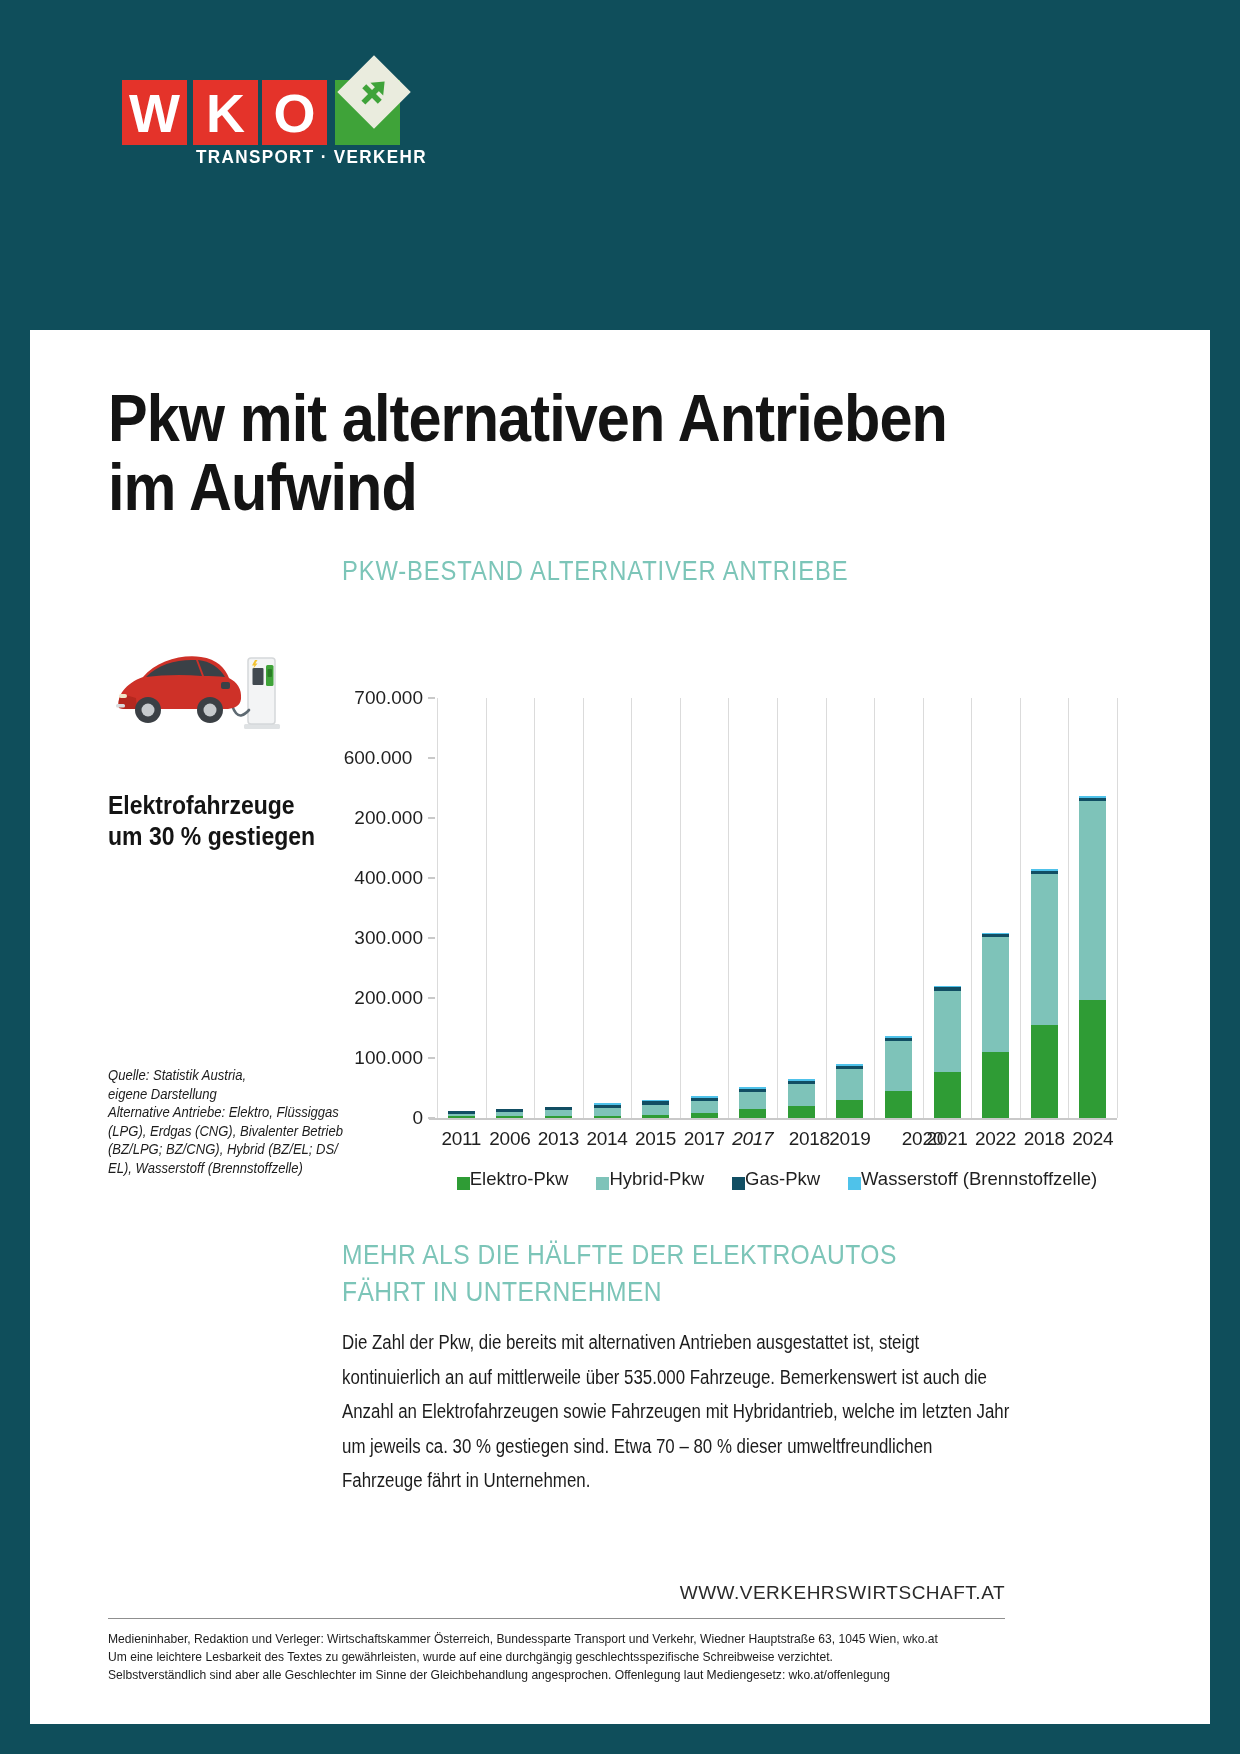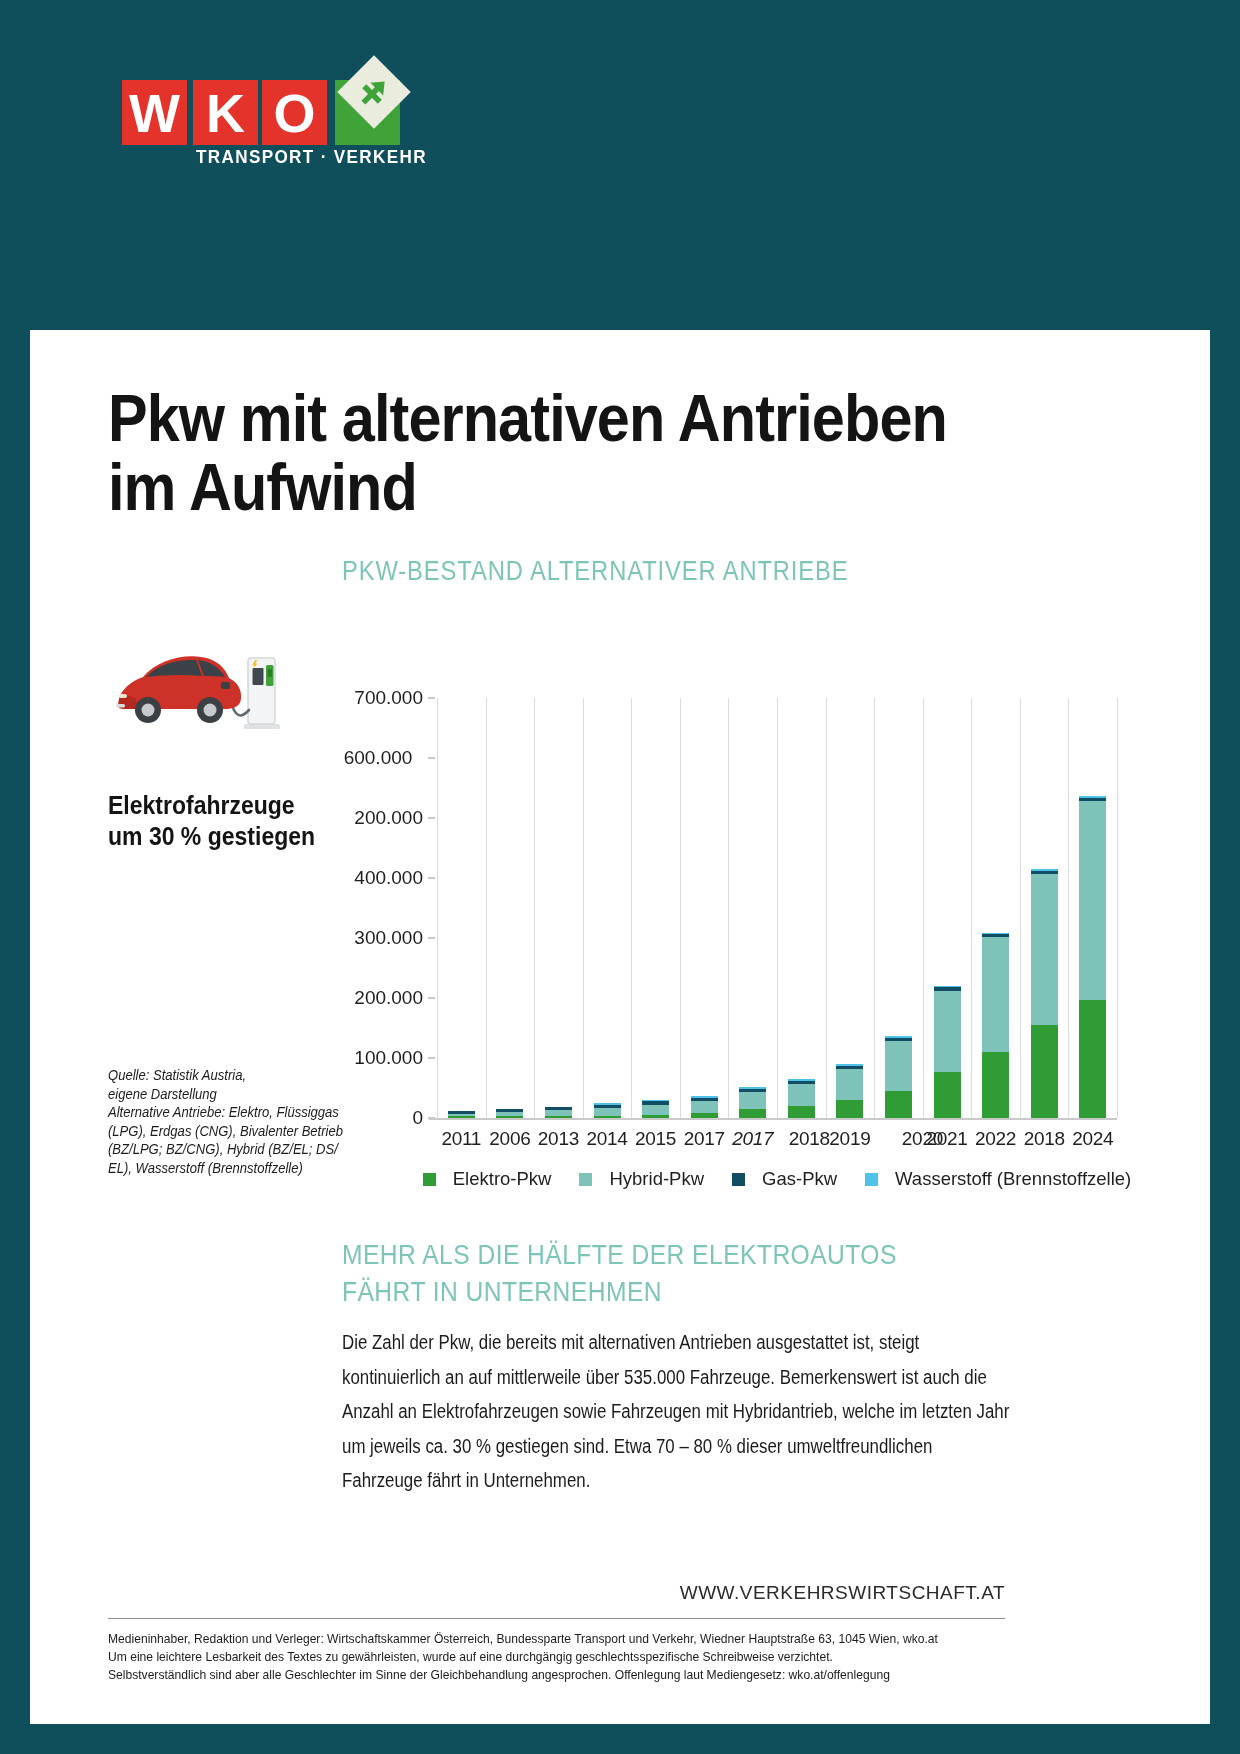--- a/index.html
+++ b/index.html
@@ -31,21 +31,21 @@
   .chart { position:absolute; left:407px; top:368px; width:680px; height:420px; }
   .gridline { position:absolute; top:0; width:1px; height:420px; background:#DBDBDB; }
   .baseline { position:absolute; left:-8px; top:420px; width:688px; height:2px; background:#C9C9C9; }
   .ytick { position:absolute; width:90px; left:-104px; height:22px; line-height:22px; text-align:right;
            font-size:19px; color:#1f1f1f; }
   .ydash { position:absolute; left:-9px; width:7px; height:2px; background:#C9C9C9; }
   .bar { position:absolute; bottom:0; width:27px; display:flex; flex-direction:column-reverse; }
   .xlabel { position:absolute; top:430px; text-align:center; font-size:19px; color:#1f1f1f; letter-spacing:-0.3px; }
   .legend { position:absolute; left:0; top:470px; width:680px; display:flex; justify-content:center;
             gap:28px; align-items:center; }
-  .legend-item { display:flex; align-items:center; gap:17px; font-size:18.5px; color:#1f1f1f; white-space:nowrap; }
+  .legend-item { display:flex; align-items:flex-end; gap:0; font-size:18.5px; color:#1f1f1f; white-space:nowrap; }
   .legend-swatch { width:13px; height:13px; display:inline-block; }
 
   .sec-heading { position:absolute; left:312px; top:906px; font-size:28px; line-height:37px; color:#7CC5B8;
                  letter-spacing:0.5px; transform:scaleX(0.88); transform-origin:0 0; white-space:nowrap; font-weight:400; }
   .paragraph { position:absolute; left:312px; top:995px; width:800px; font-size:20px; line-height:34.5px;
                color:#1c1c1c; transform:scaleX(0.843); transform-origin:0 0; }
 
   .website { position:absolute; right:205px; top:1252px; font-size:19px; letter-spacing:0.5px; color:#2a2a2a; }
   .divider { position:absolute; left:78px; top:1288px; width:897px; height:1px; background:#8F8F8F; }
   .fineprint { position:absolute; left:78px; top:1300px; width:900px; font-size:13px; line-height:18px;

